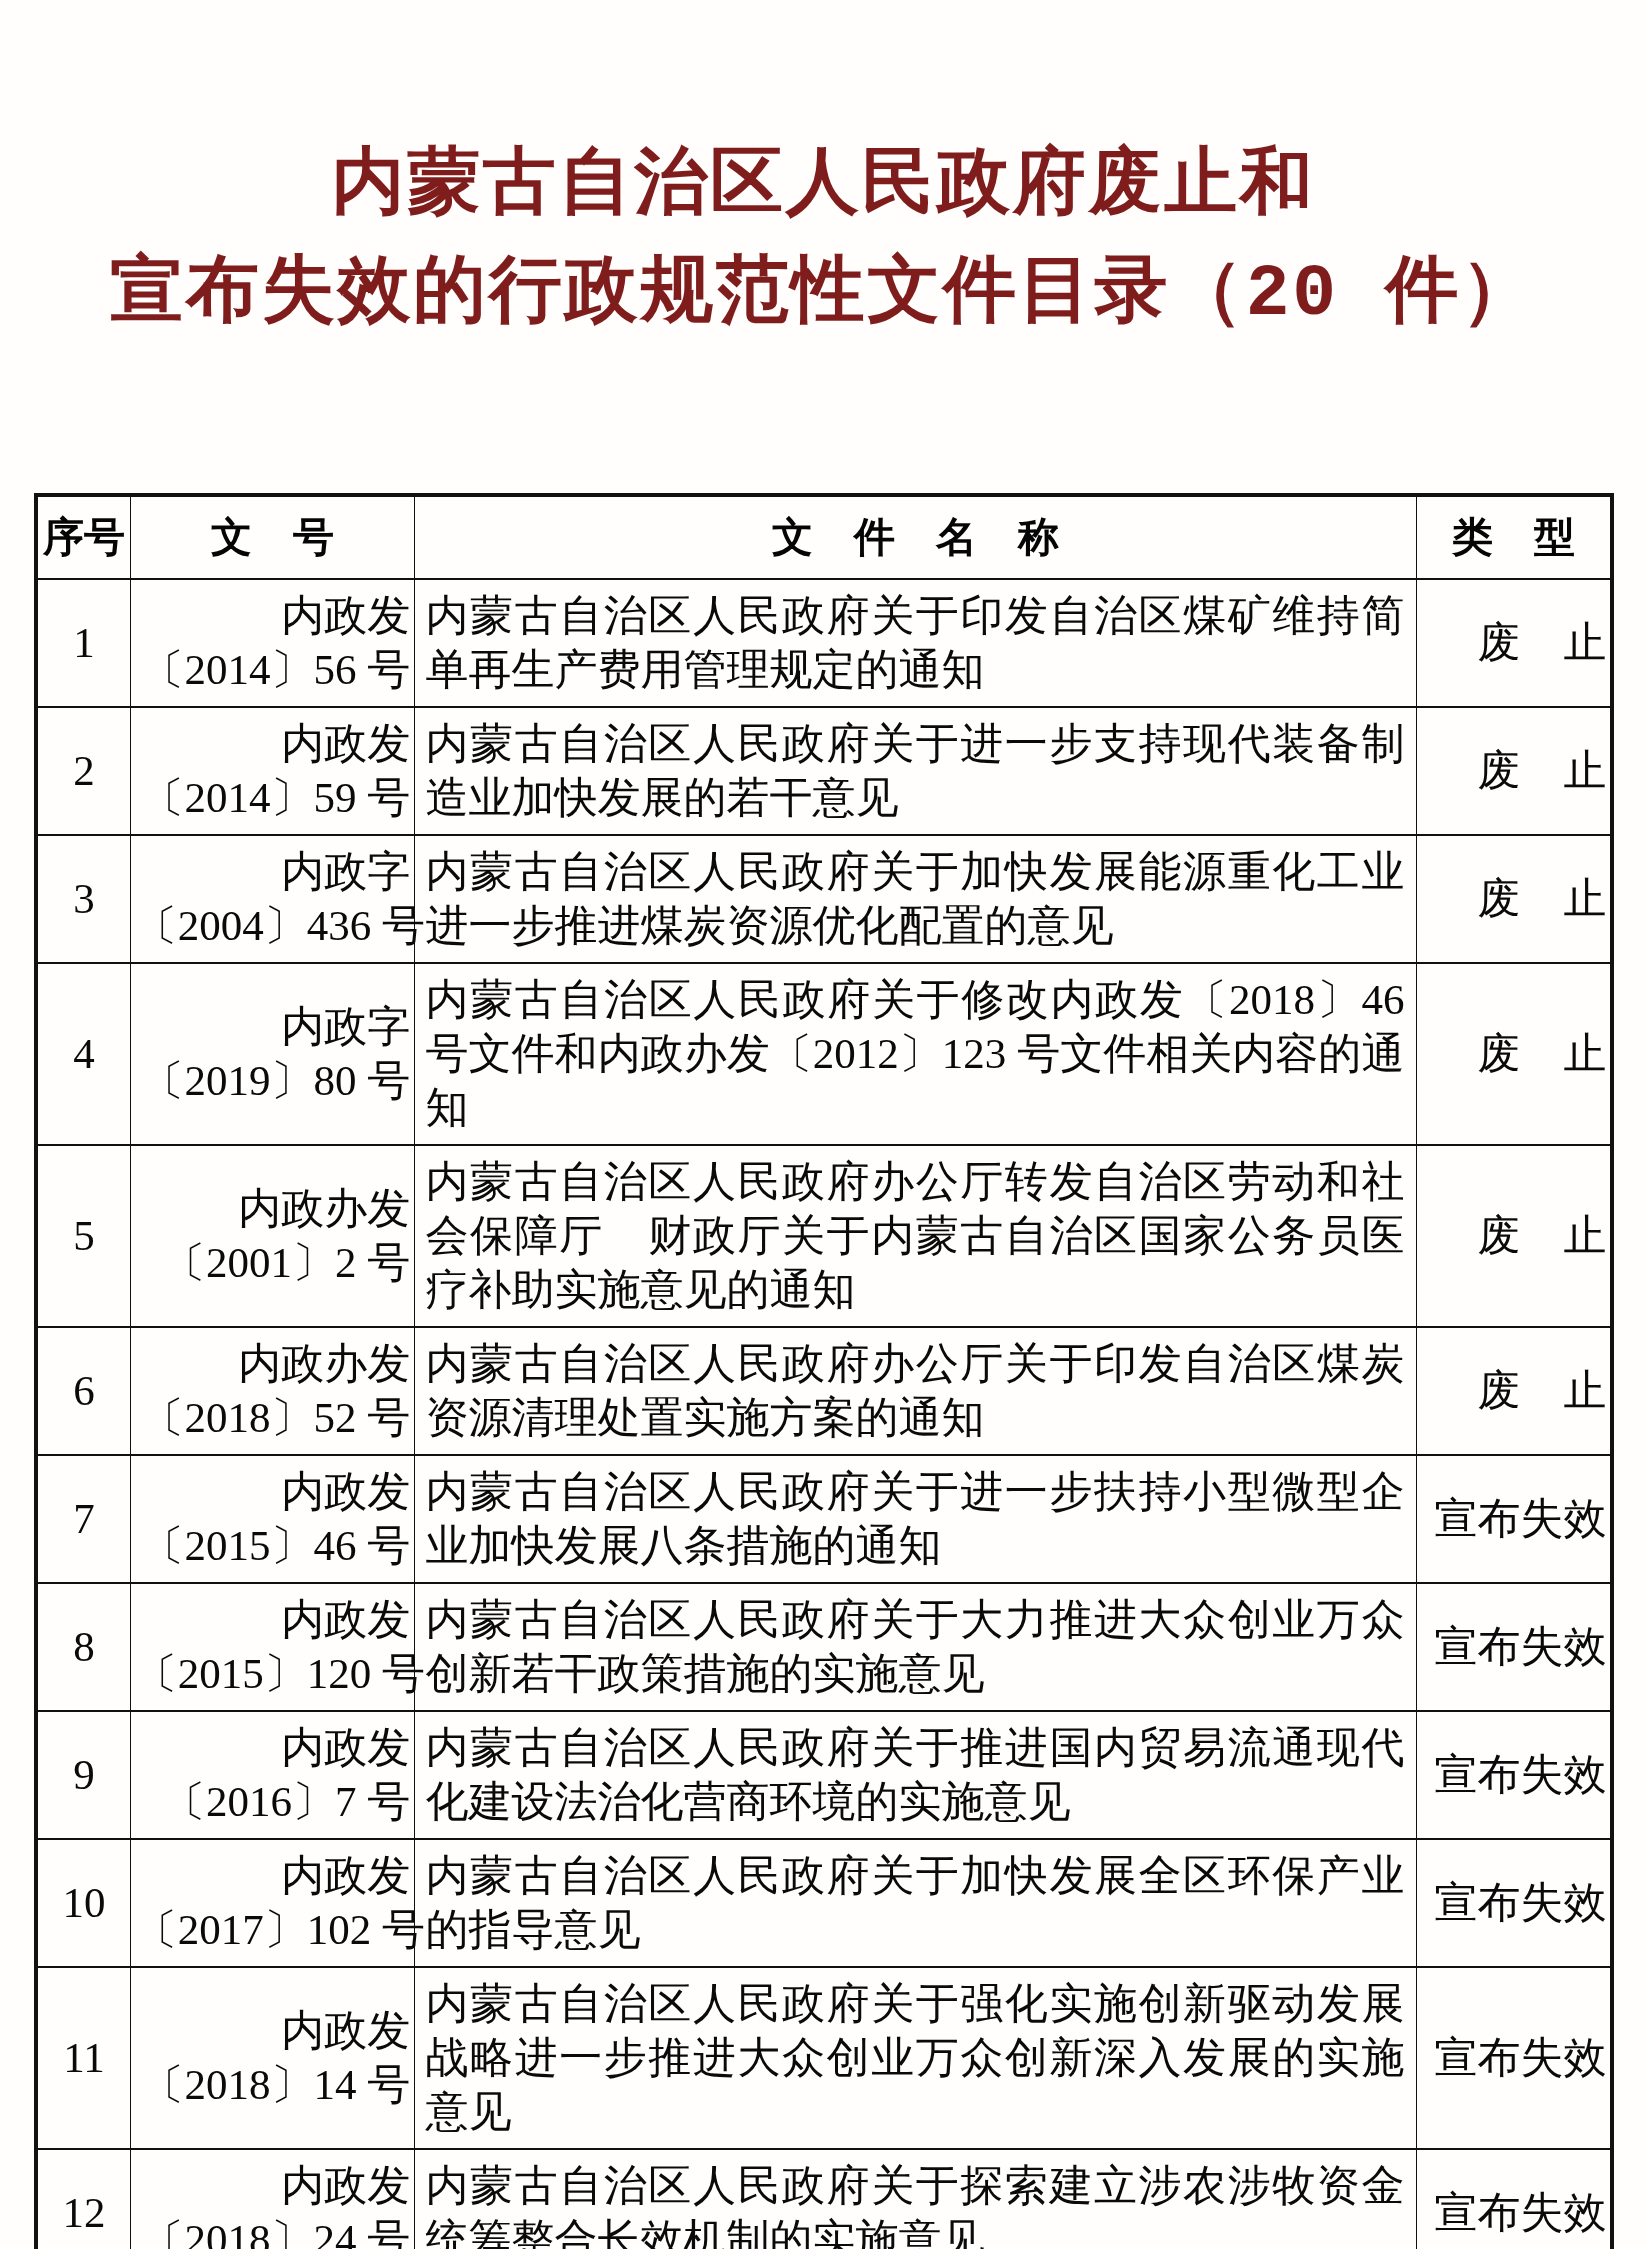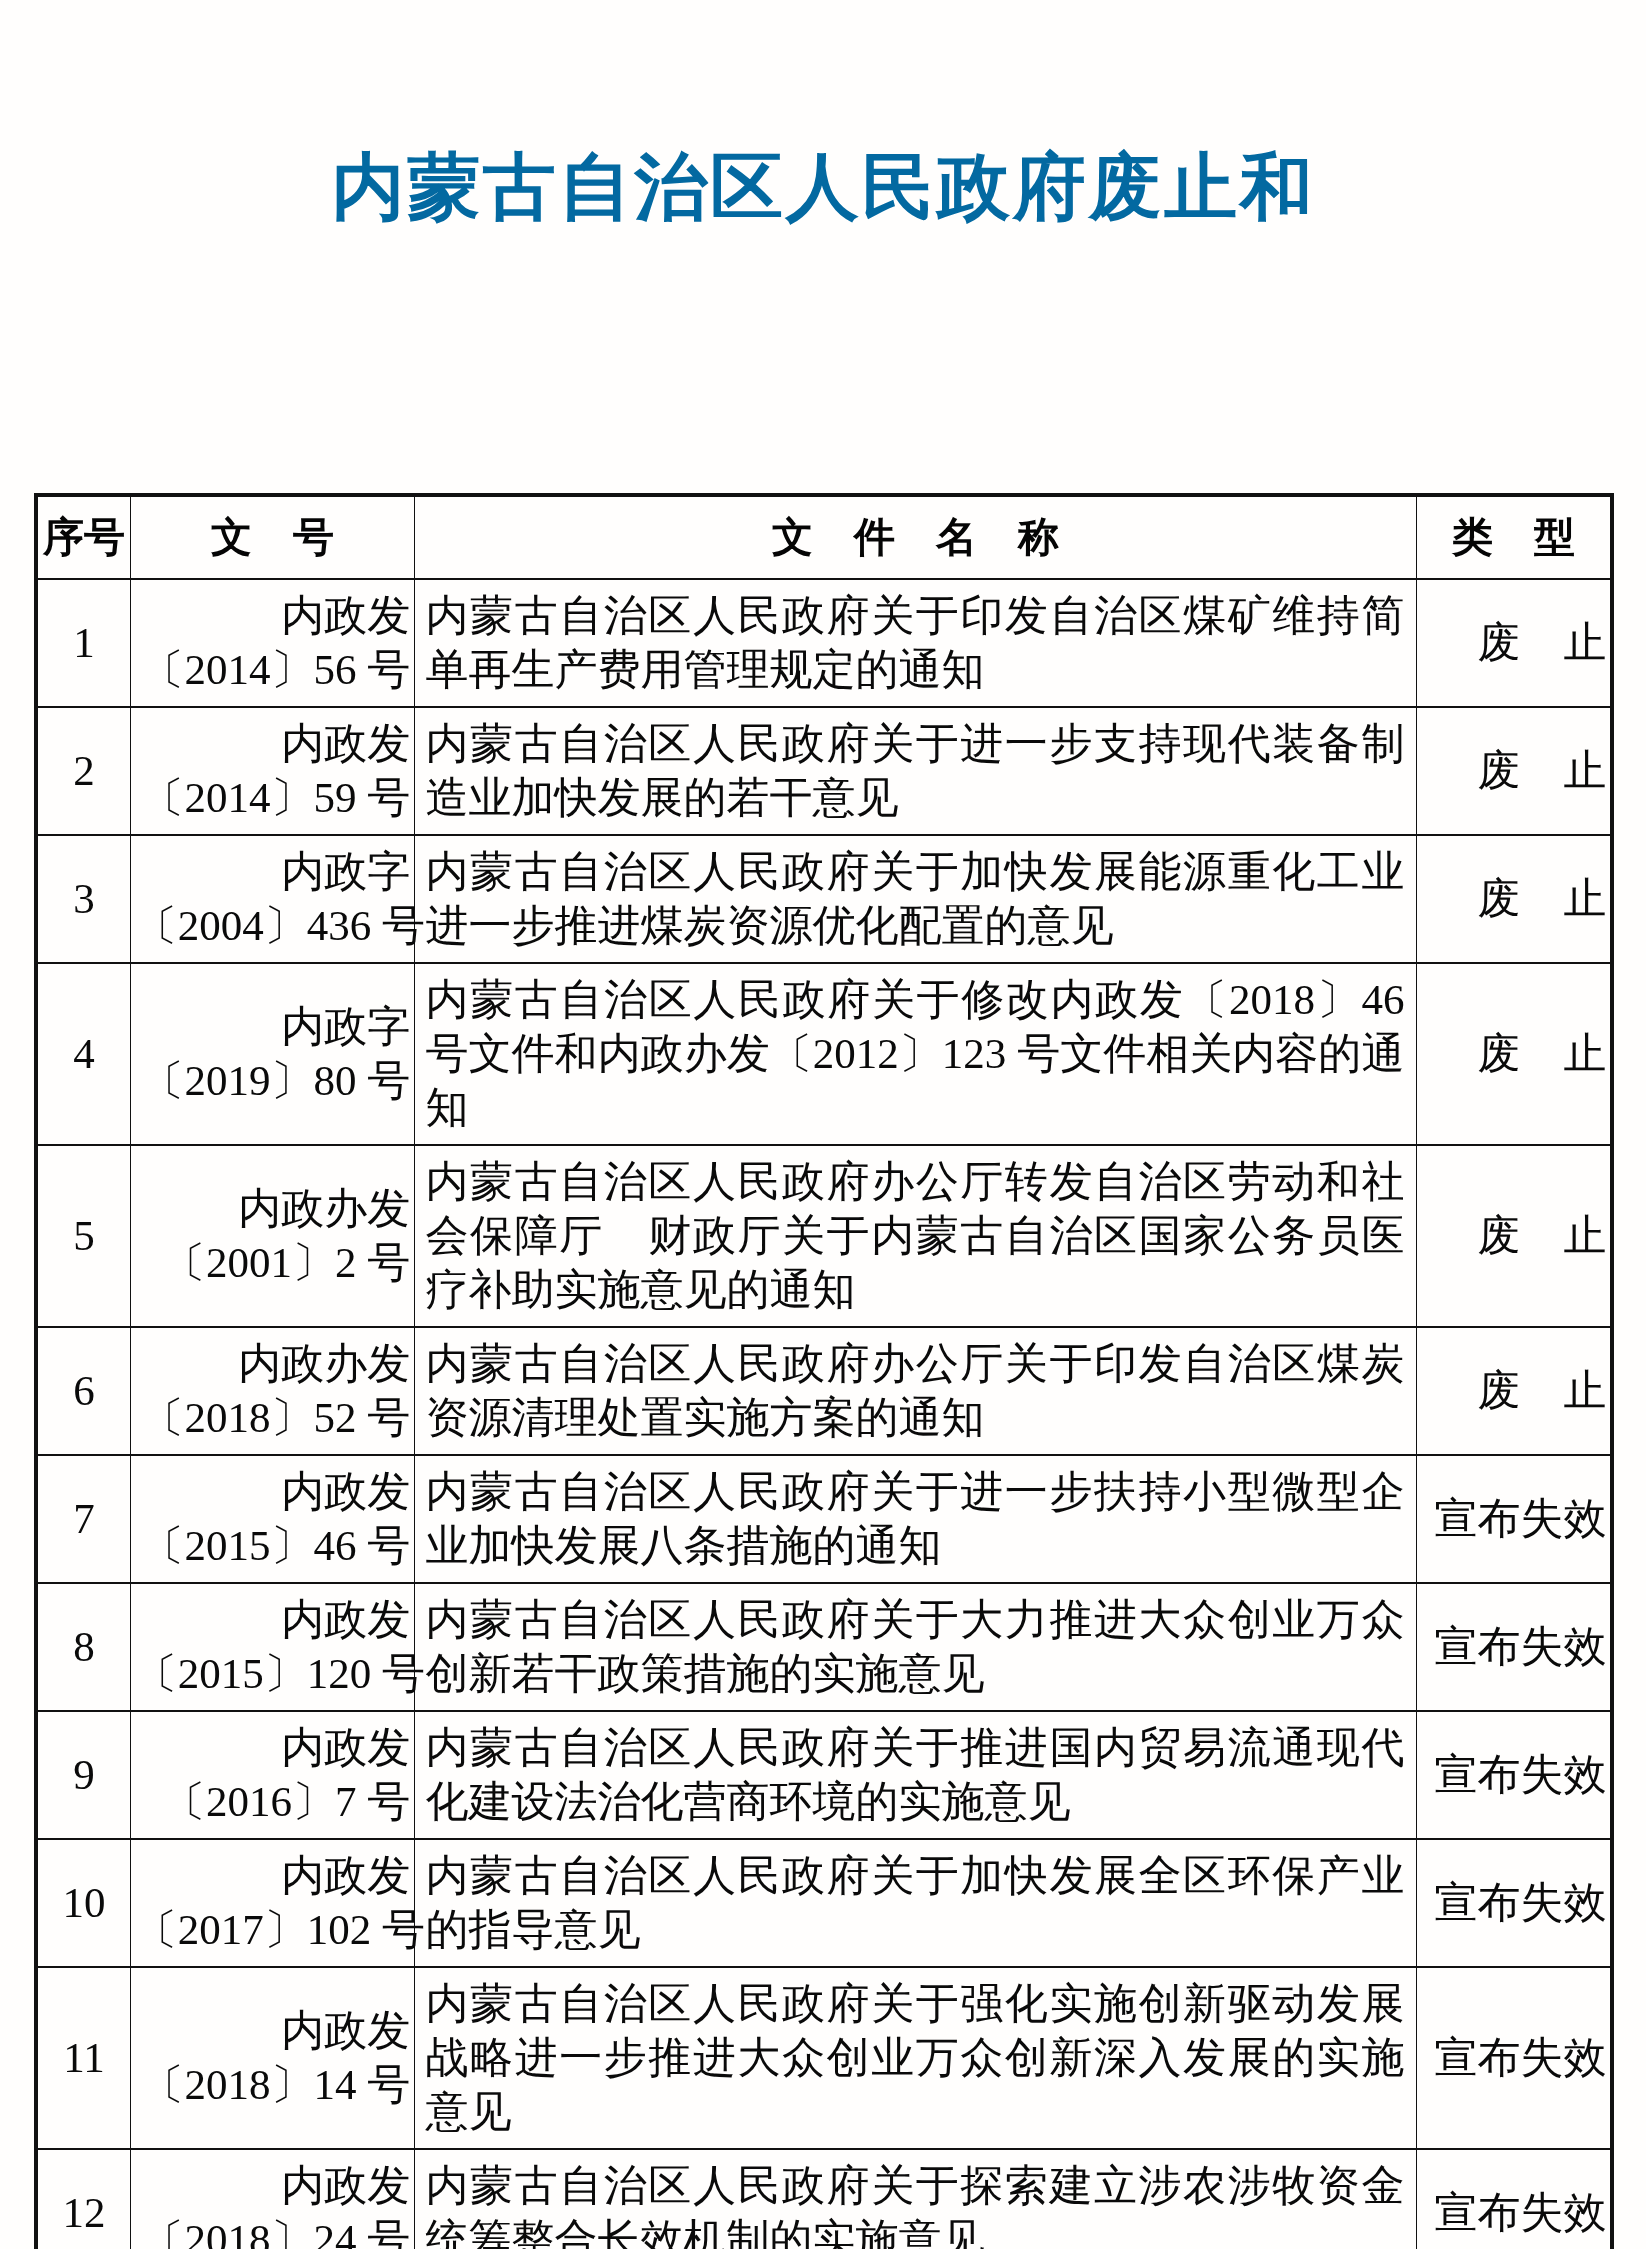--- a/index.html
+++ b/index.html
@@ -14,22 +14,22 @@
   }
   .page { width: 1647px; height: 2392px; background: #fffefd; }
 
   
   .title { padding-top: 133px; text-align: center; }
   .title-line {
     display: block;
     font-size: 73px;
     line-height: 108px;
     font-weight: bold;
-    font-family: Liberation Sans, sans-serif;
-    color: #0369a1;
+    font-family: Liberation Mono, monospace;
+    color: #7f1d1d;
     letter-spacing: 2.7px;
     white-space: nowrap;
   }
 
   
   table.doc-table {
     position: absolute;
     left: 34px;
     top: 493px;
     width: 1580px;
@@ -73,20 +73,21 @@
   td.c-name { text-align: justify; text-justify: inter-ideograph; padding: 9px 11.7px 9px 10.8px; }
   td.c-type { text-align: right; padding: 9px 3.6px; white-space: nowrap; }
 </style>
 </head>
 <body>
 
 <div class="page">
 
   <h1 class="title">
     <span class="title-line">内蒙古自治区人民政府废止和</span>
+    <span class="title-line">宣布失效的行政规范性文件目录（20 件）</span>
   </h1>
 
   <table class="doc-table">
     <colgroup>
         <col class="c1">
         <col class="c2">
         <col class="c3">
         <col class="c4">
       </colgroup>
     <thead>

